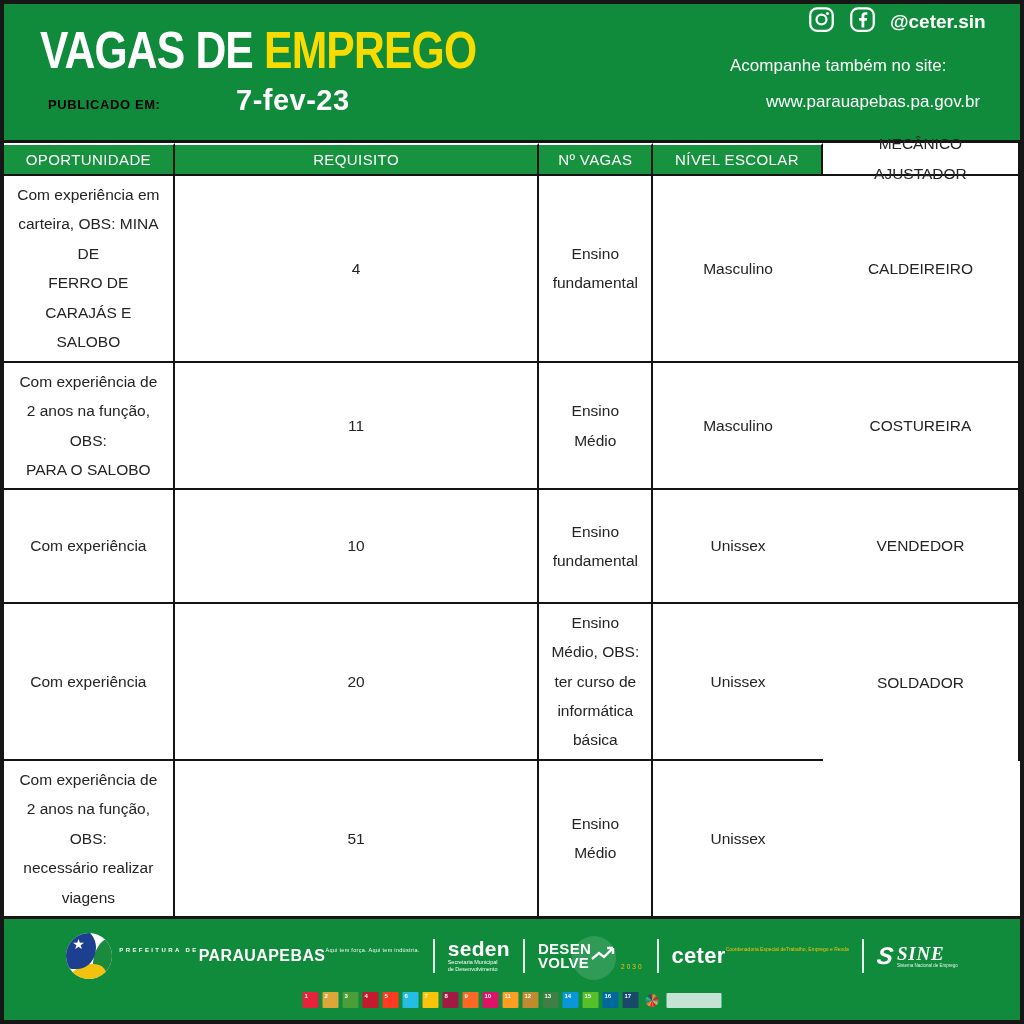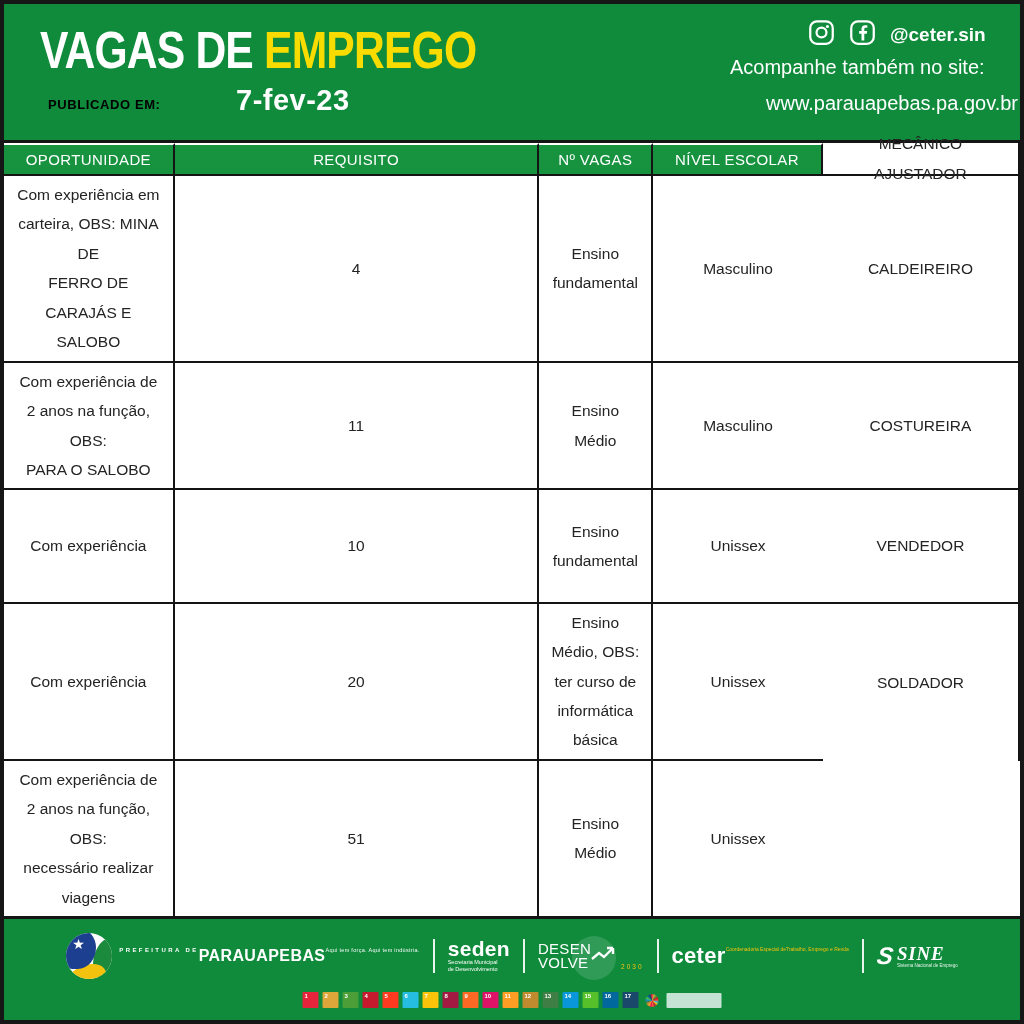--- a/index.html
+++ b/index.html
@@ -21,26 +21,26 @@
   .title .yellow { color:#f8dc00; }
   .pub-label {
     position:absolute; left:44px; top:93px;
     font-size:13px; font-weight:bold; color:#000000; letter-spacing:.6px;
   }
   .pub-date {
     position:absolute; left:232px; top:80px;
     font-size:29px; font-weight:bold; color:#ffffff; letter-spacing:.5px;
   }
   .social-row {
-    position:absolute; left:804px; top:15px;
+    position:absolute; left:804px; top:2px;
     display:flex; align-items:center; gap:14px;
   }
   .social-icon { display:block; }
   .handle { font-size:19px; color:#ffffff; font-weight:bold; }
-  .site-line { position:absolute; left:726px; color:#ffffff; font-size:20px; }
+  .site-line { position:absolute; left:726px; color:#ffffff; font-size:17px; }
   .site-line.l1 { top:52px; }
   .site-line.l2 { top:88px;margin-left:36px; }
 
   
   .jobs-table {
     position:absolute; top:136px; left:0; right:0; height:779px;
     background:#ffffff;
     border-top:3px solid #141414; border-bottom:3px solid #141414;
     display:grid;
     grid-template-columns:16.8% 35.9% 11.2% 16.7% 19.4%;
@@ -95,21 +95,21 @@
 
   .seden-logo { display:flex; flex-direction:column; align-items:flex-start; }
   .seden-name { font-size:21px; font-weight:800; line-height:.95; letter-spacing:.3px; }
   .seden-sub { font-size:5.5px; line-height:1.25; }
 
   .des-logo { position:relative; display:flex; align-items:center; gap:2px; }
   .des-circle {
     position:absolute; left:34px; top:-6px; width:44px; height:44px;
     border-radius:50%; background:rgba(255,255,255,.14);
   }
-  .des-text { font-size:15px; font-weight:400; line-height:.92; letter-spacing:.3px; position:relative; }
+  .des-text { font-size:15px; font-weight:700; line-height:.92; letter-spacing:.3px; position:relative; }
   .des-year { font-size:6.5px; color:#f3c20e; letter-spacing:2px; margin-left:2px; align-self:flex-end; position:relative; }
   .des-arrow { position:relative; margin-left:-2px; }
 
   .ceter-logo { display:flex; flex-direction:row; align-items:flex-start; }
   .ceter-name { font-size:22px; font-weight:800; line-height:.9; letter-spacing:.3px; }
   .ceter-sub { font-size:5px; line-height:1.3; color:#f3c20e; }
 
   .sine-logo { display:flex; align-items:center; gap:4px; }
   .sine-s {
     font-size:24px; font-weight:900; font-style:italic; line-height:1;

